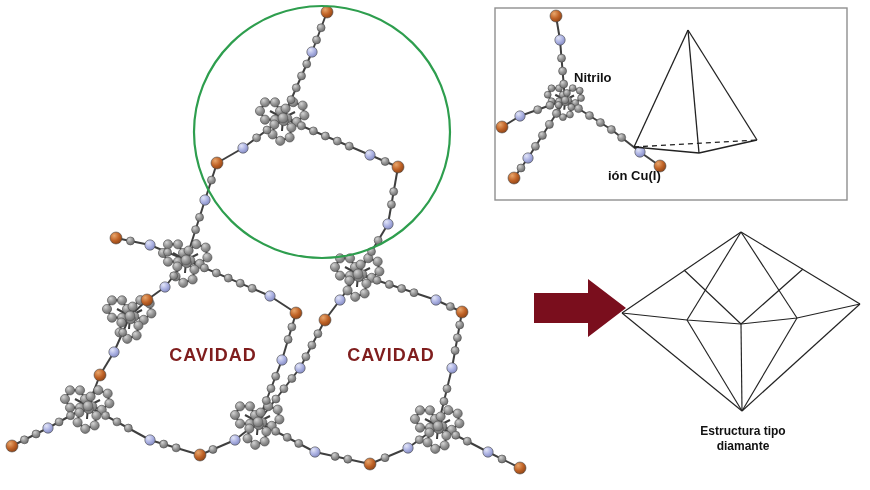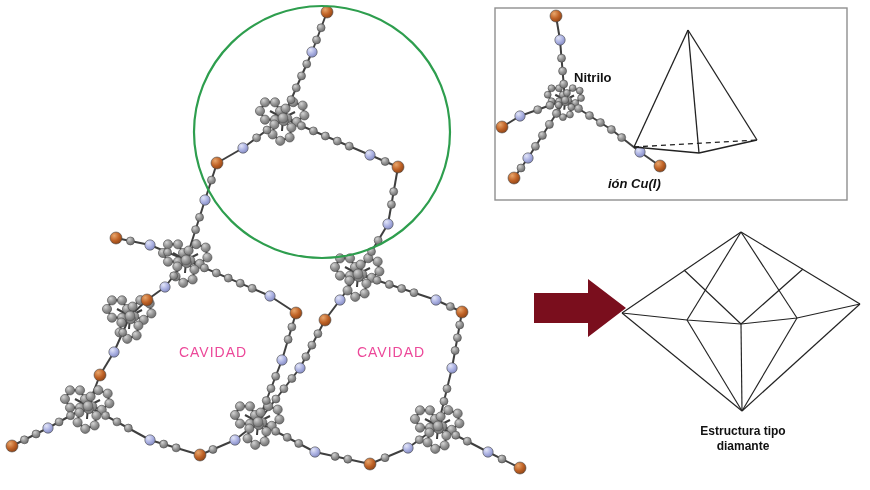--- a/index.html
+++ b/index.html
@@ -1,21 +1,21 @@
 <!DOCTYPE html>
 <html><head>
 <meta charset="utf-8">
 <style>
   html,body{margin:0;padding:0;background:#fff;}
   #canvas{position:relative;width:870px;height:490px;background:#ffffff;overflow:hidden;
           font-family:"Liberation Sans", sans-serif;}
   #scene{position:absolute;left:0;top:0;}
   .lbl{position:absolute;font-weight:bold;color:#111;line-height:1.25;z-index:5;}
   .pre{white-space:pre-line;text-align:center;}
-  .cavity{color:#ec4899;letter-spacing:1px;font-size:14px;font-weight:normal;}
+  .cavity{color:#7f1d1d;letter-spacing:1px;font-size:18px;font-weight:bold;}
   .small{font-size:13px;}
   .dlabel{font-size:12px;}
 </style>
 </head>
 <body>
 
 <div id="canvas">
 
   <svg id="scene" width="870" height="490" viewBox="0 0 870 490">
     <defs>
@@ -564,20 +564,20 @@
       <line x1="741" y1="232" x2="797" y2="318"></line>
       <line x1="684" y1="270" x2="741" y2="324"></line>
       <line x1="803" y1="269" x2="741" y2="324"></line>
       <line x1="687" y1="320" x2="742" y2="411"></line>
       <line x1="741" y1="324" x2="742" y2="411"></line>
       <line x1="797" y1="318" x2="742" y2="411"></line>
     </g>
   </svg>
 
   <div class="lbl small" style="left:574px;top:38px;margin-top:32px;">Nitrilo</div>
-  <div class="lbl small" style="left:608px;top:176px;font-style:italic;">ión Cu(I)</div>
+  <div class="lbl small" style="left:608px;top:168px;">ión Cu(I)</div>
 
   <div class="lbl cavity" style="left:167px;top:344px;width:92px;text-align:center;">CAVIDAD</div>
   <div class="lbl cavity" style="left:345px;top:344px;width:92px;text-align:center;">CAVIDAD</div>
 
   <div class="lbl dlabel pre" style="left:668px;top:424px;width:150px;">Estructura tipo
 diamante</div>
 </div>
 
 </body></html>

